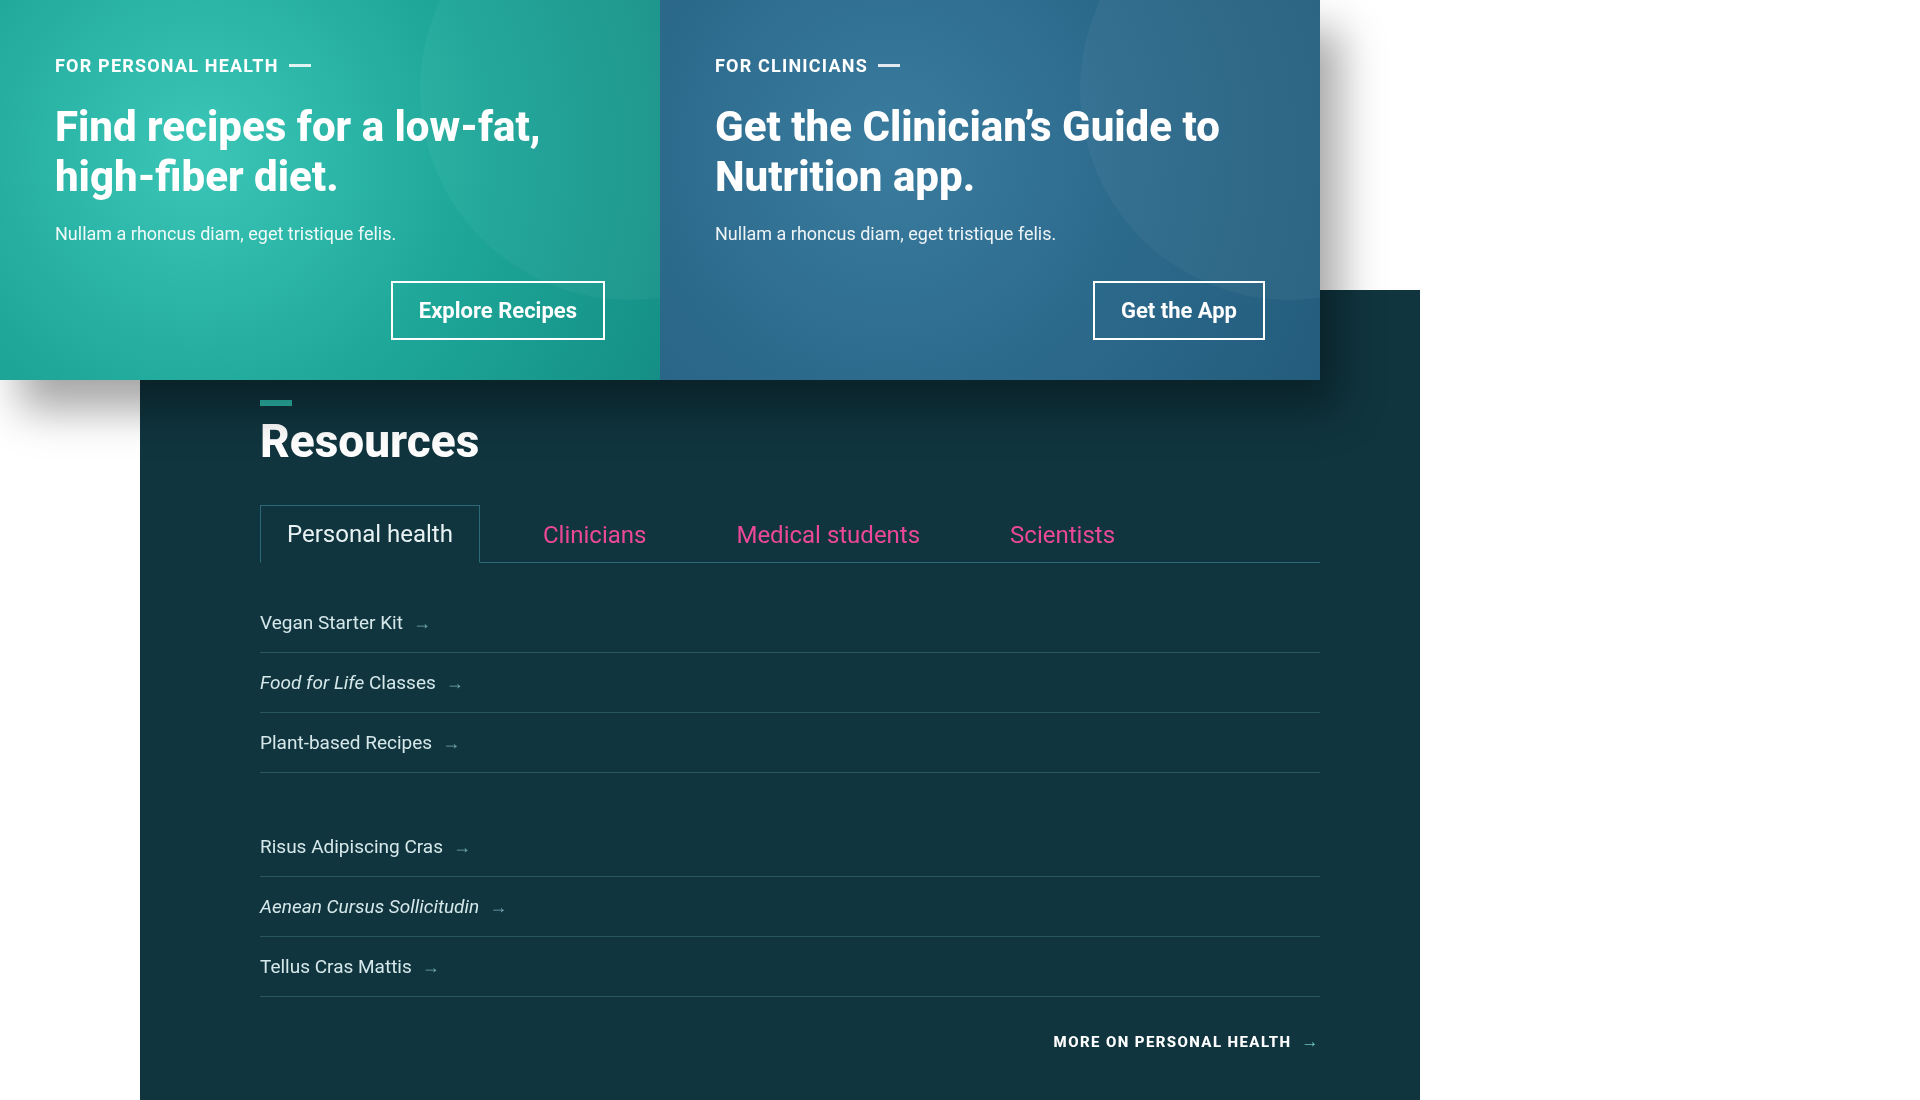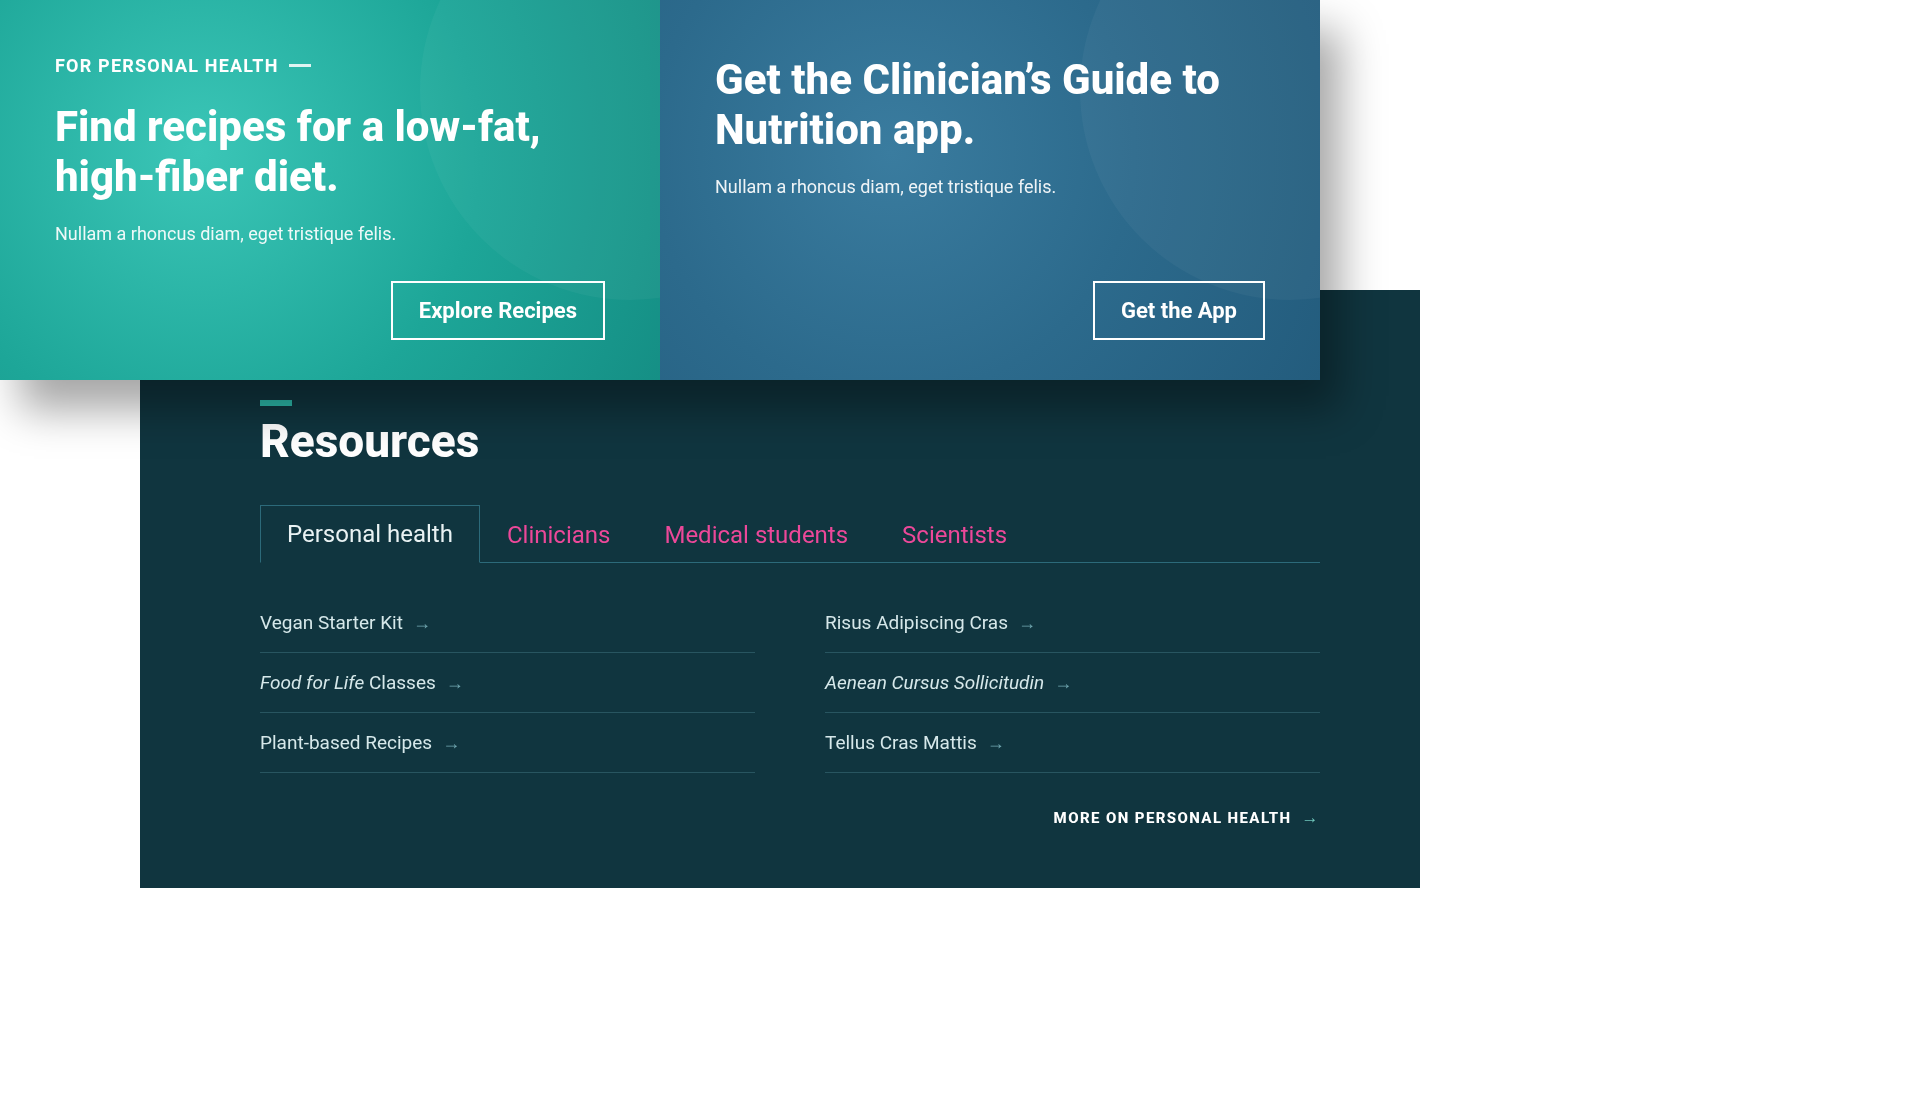--- a/index.html
+++ b/index.html
@@ -111,43 +111,45 @@
   .resources-title {
     font-size: 46px;
     font-weight: 800;
     color: #ffffff;
     margin-bottom: 36px;
   }
   .tabs {
     display: flex;
     border-bottom: 1px solid #2c6a7a;
     margin-bottom: 30px;
+    gap: 36px;
   }
   .tab {
     padding: 14px 26px;
     font-size: 24px;
     color: #ec4899;
     cursor: pointer;
     border: 1px solid transparent;
     border-bottom: none;
     position: relative;
     top: 1px;
     background: transparent;
     font-family: inherit;
   }
   .tab.active {
     border: 1px solid #2c6a7a;
     border-bottom: 1px solid #10353f;
     color: #e9f2f3;
   }
   .links-grid {
     display: grid;
-    grid-template-columns: 1fr 1fr;
+    grid-template-columns: 1fr;
     column-gap: 70px;
     row-gap: 0;
+    gap: 44px;
   }
   .resource-link {
     padding: 18px 0;
     border-bottom: 1px solid #285560;
     font-size: 19px;
     color: #d6e8ea;
     display: flex;
     align-items: center;
     gap: 10px;
     cursor: pointer;
@@ -183,20 +185,24 @@
       <div class="eyebrow">
         <span>FOR PERSONAL HEALTH</span>
         <span class="eyebrow-dash"></span>
       </div>
       <h2 class="card-title">Find recipes for a low-fat, high-fiber diet.</h2>
       <p class="card-sub">Nullam a rhoncus diam, eget tristique felis.</p>
       <button class="card-button">Explore Recipes</button>
     </div>
 
     <div class="card card-right">
+      <div class="eyebrow">
+        <span>FOR CLINICIANS</span>
+        <span class="eyebrow-dash"></span>
+      </div>
       <h2 class="card-title">Get the Clinician’s Guide to Nutrition app.</h2>
       <p class="card-sub">Nullam a rhoncus diam, eget tristique felis.</p>
       <button class="card-button">Get the App</button>
     </div>
 
   </div>
 
   <div class="resources-panel">
     <div class="accent-bar"></div>
     <h2 class="resources-title">Resources</h2>

